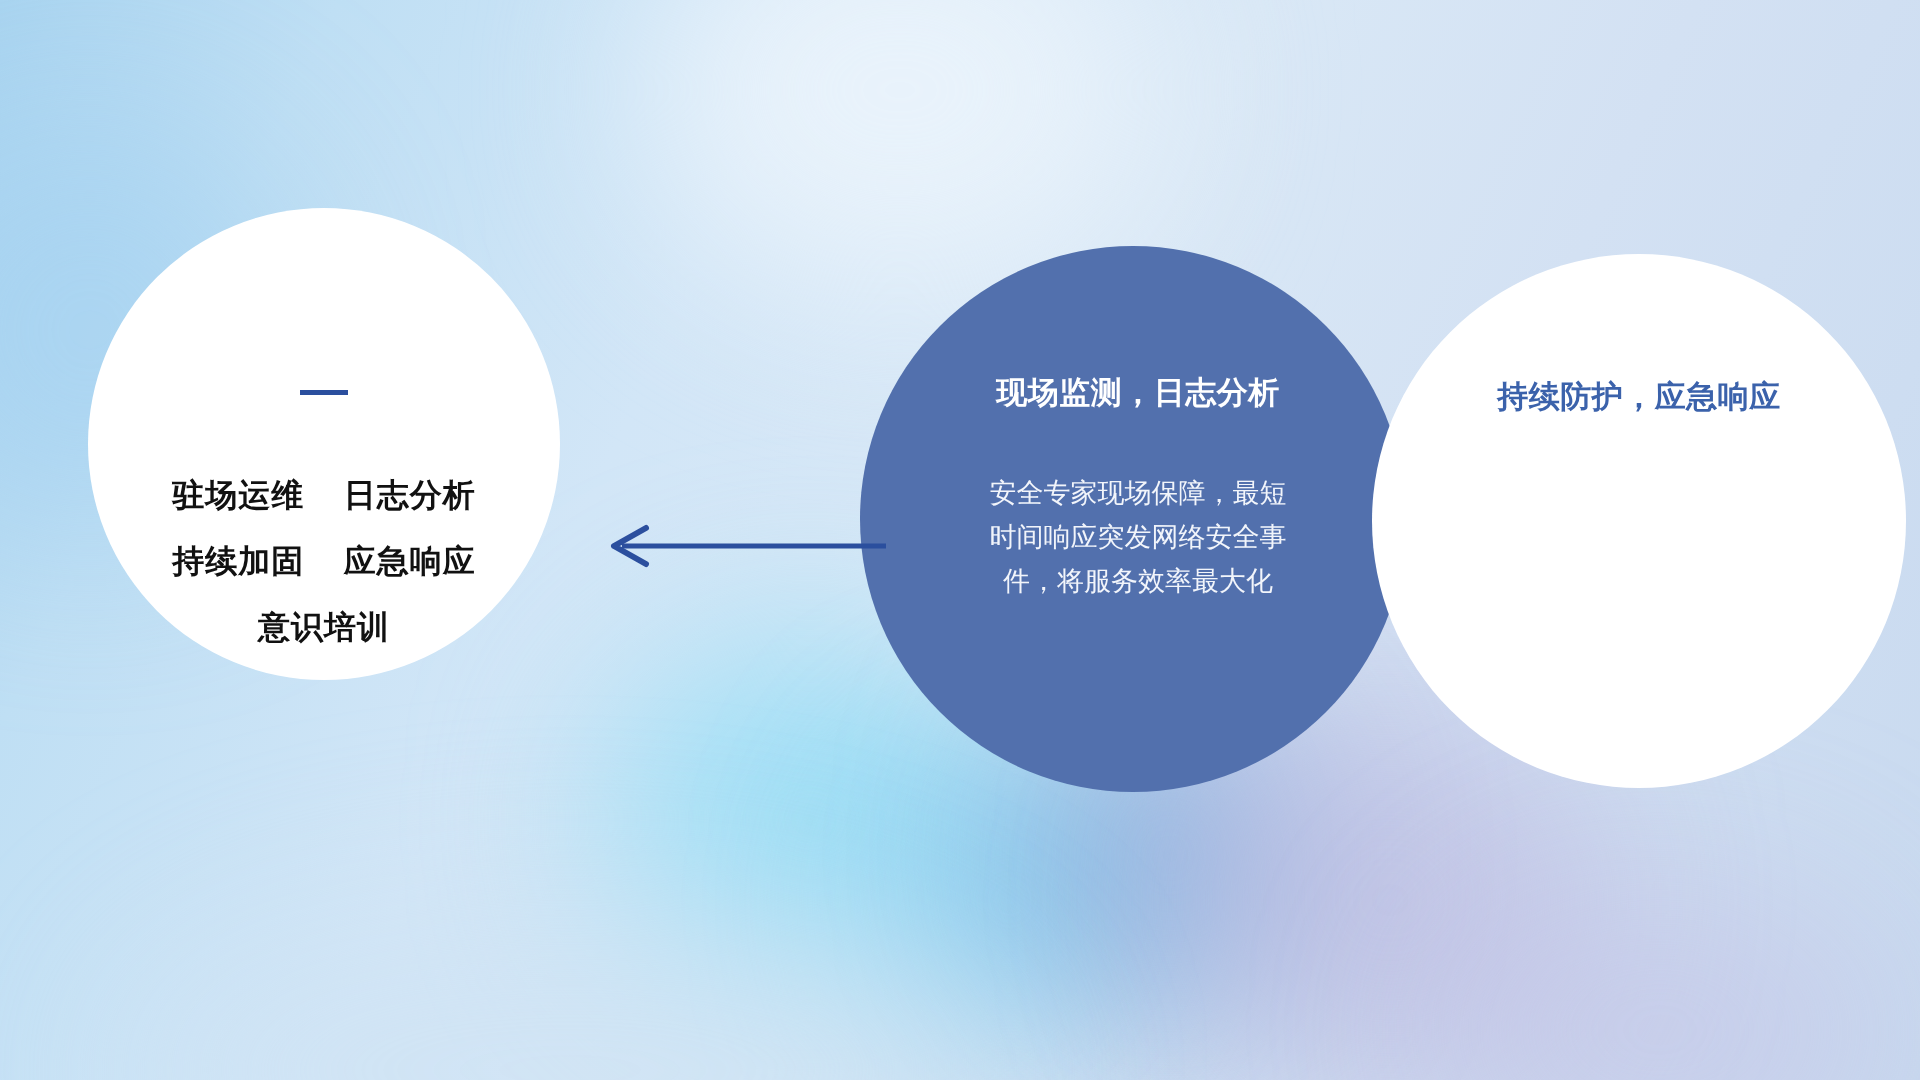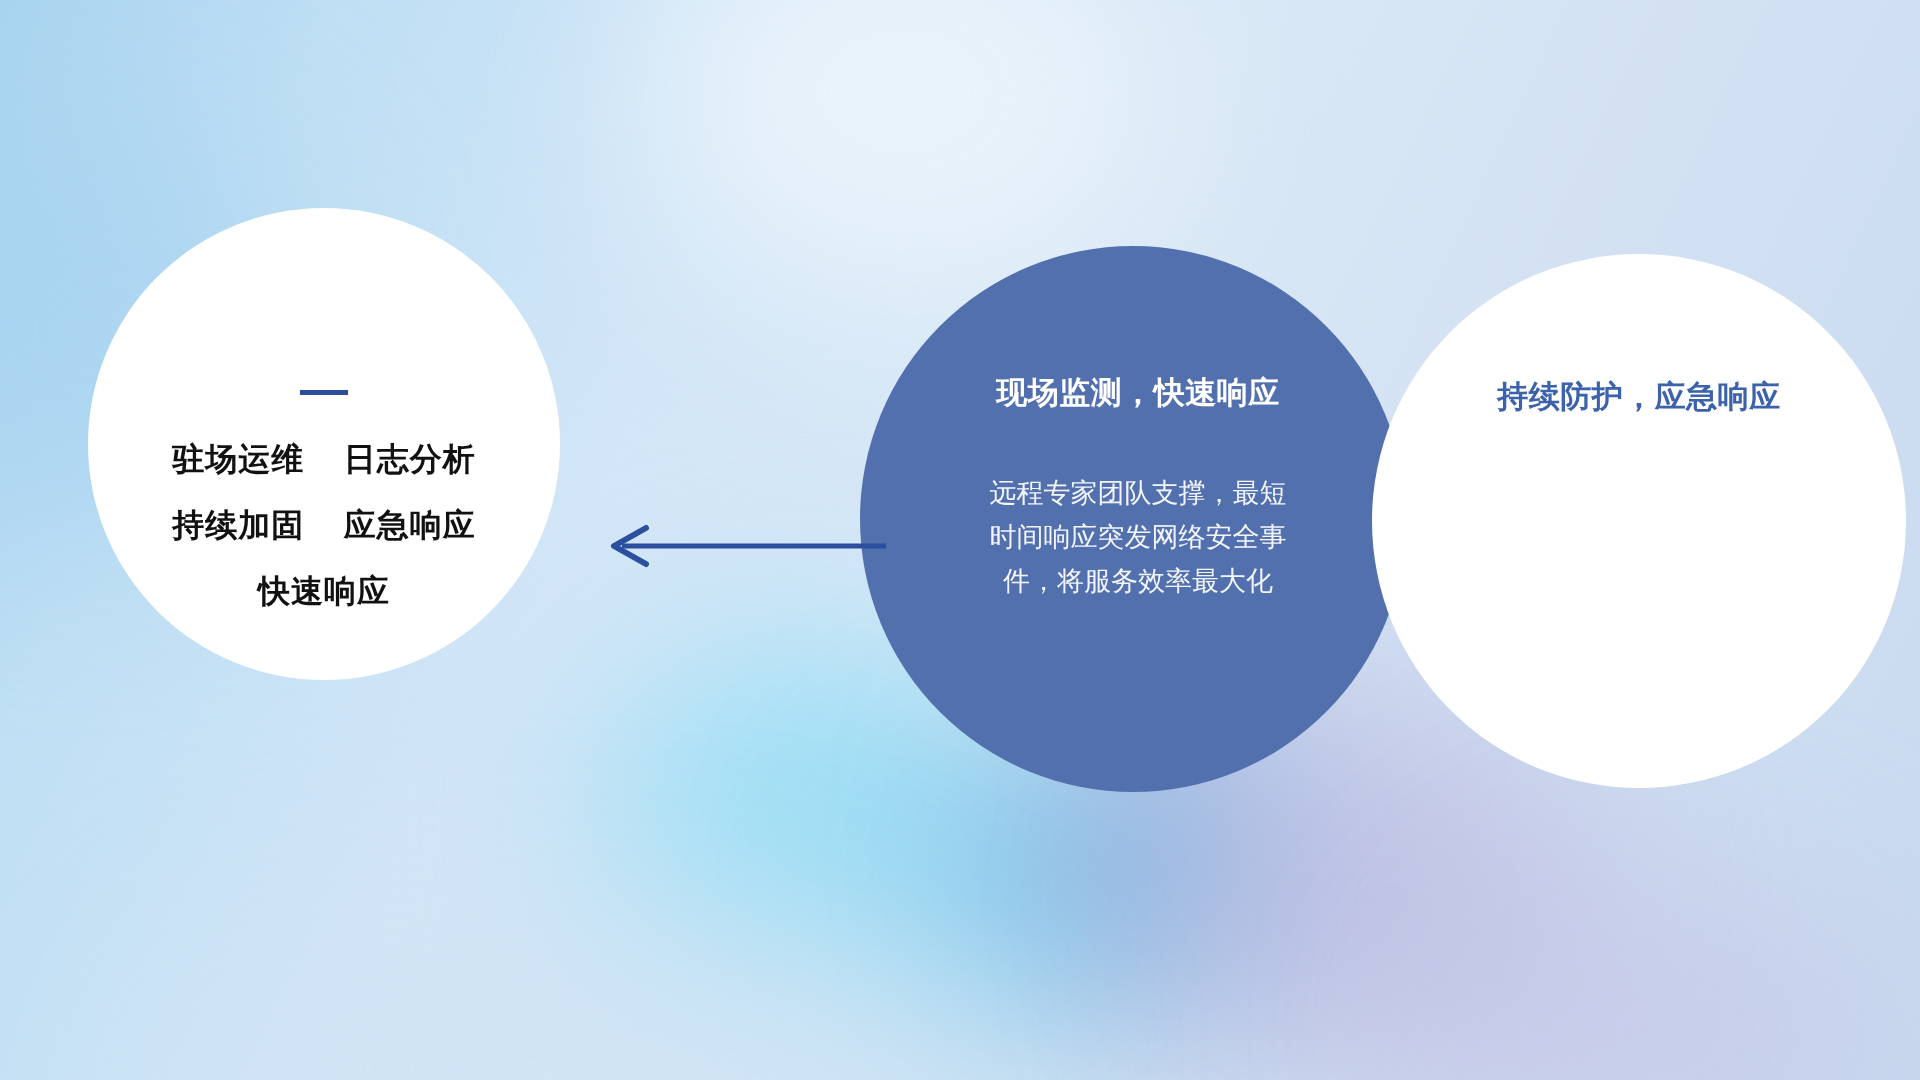--- a/index.html
+++ b/index.html
@@ -115,20 +115,21 @@
     left: 0;
     top: 0;
     width: 100%;
     height: 100%;
     display: flex;
     flex-direction: column;
     align-items: center;
     justify-content: flex-start;
     padding-top: 182px;
     box-sizing: border-box;
+    gap: 36px;
   }
   #services-rule {
     width: 48px;
     height: 5px;
     background: #2b4f9e;
     margin-bottom: 48px;
   }
   .services-lines {
     display: flex;
     flex-direction: column;
@@ -232,34 +233,34 @@
   <div class="blob blob-violet"></div>
   <div class="blob blob-violet-2"></div>
   <div class="blob blob-bottom-wash"></div>
 
   <div class="circle" id="circle-services">
     <div class="services-inner">
       <div id="services-rule"></div>
       <div class="services-lines">
         <div class="services-row">驻场运维    日志分析</div>
         <div class="services-row">持续加固    应急响应</div>
-        <div class="services-row">快速响应</div>
+        <div class="services-row">意识培训</div>
       </div>
     </div>
   </div>
 
   <svg id="flow-arrow" viewBox="0 0 290 56">
     <line x1="286" y1="28" x2="22" y2="28" stroke="#2b4f9e" stroke-width="5"></line>
     <polyline points="46,10 14,28 46,46" fill="none" stroke="#2b4f9e" stroke-width="6" stroke-linecap="round" stroke-linejoin="round"></polyline>
   </svg>
 
   <div class="circle" id="circle-onsite">
     <div class="onsite-inner">
-      <div id="onsite-title">现场监测，快速响应</div>
-      <div id="onsite-body">远程专家团队支撑，最短时间响应突发网络安全事件，将服务效率最大化</div>
+      <div id="onsite-title">现场监测，日志分析</div>
+      <div id="onsite-body">安全专家现场保障，最短时间响应突发网络安全事件，将服务效率最大化</div>
     </div>
   </div>
 
   <div class="circle" id="circle-remote">
     <div class="remote-inner">
       <div id="remote-title">持续防护，应急响应</div>
     </div>
   </div>
 
 </div>

